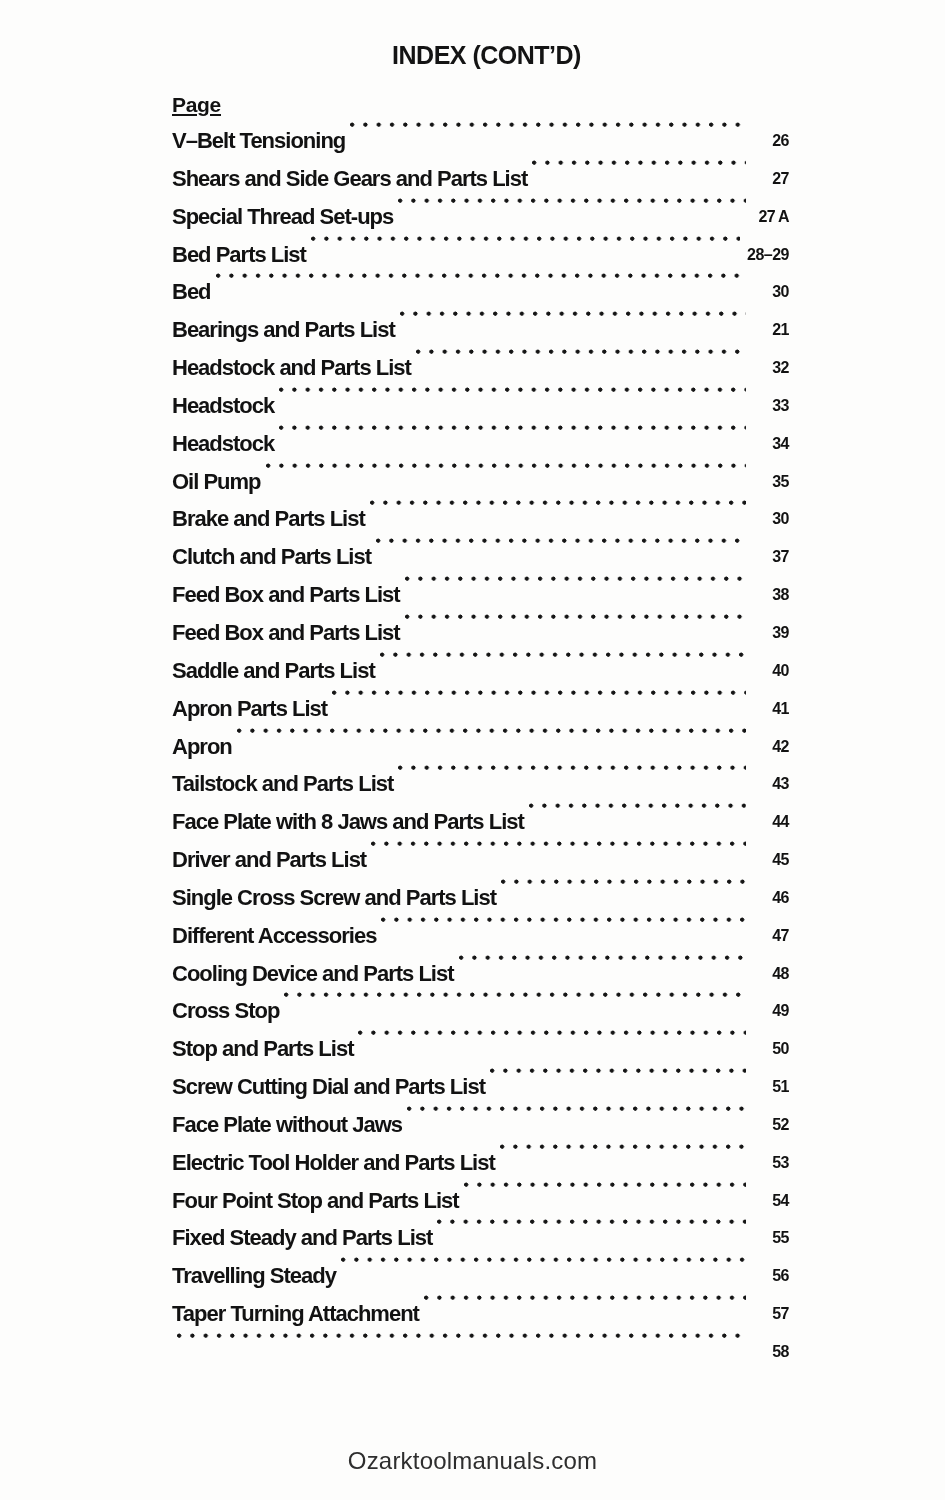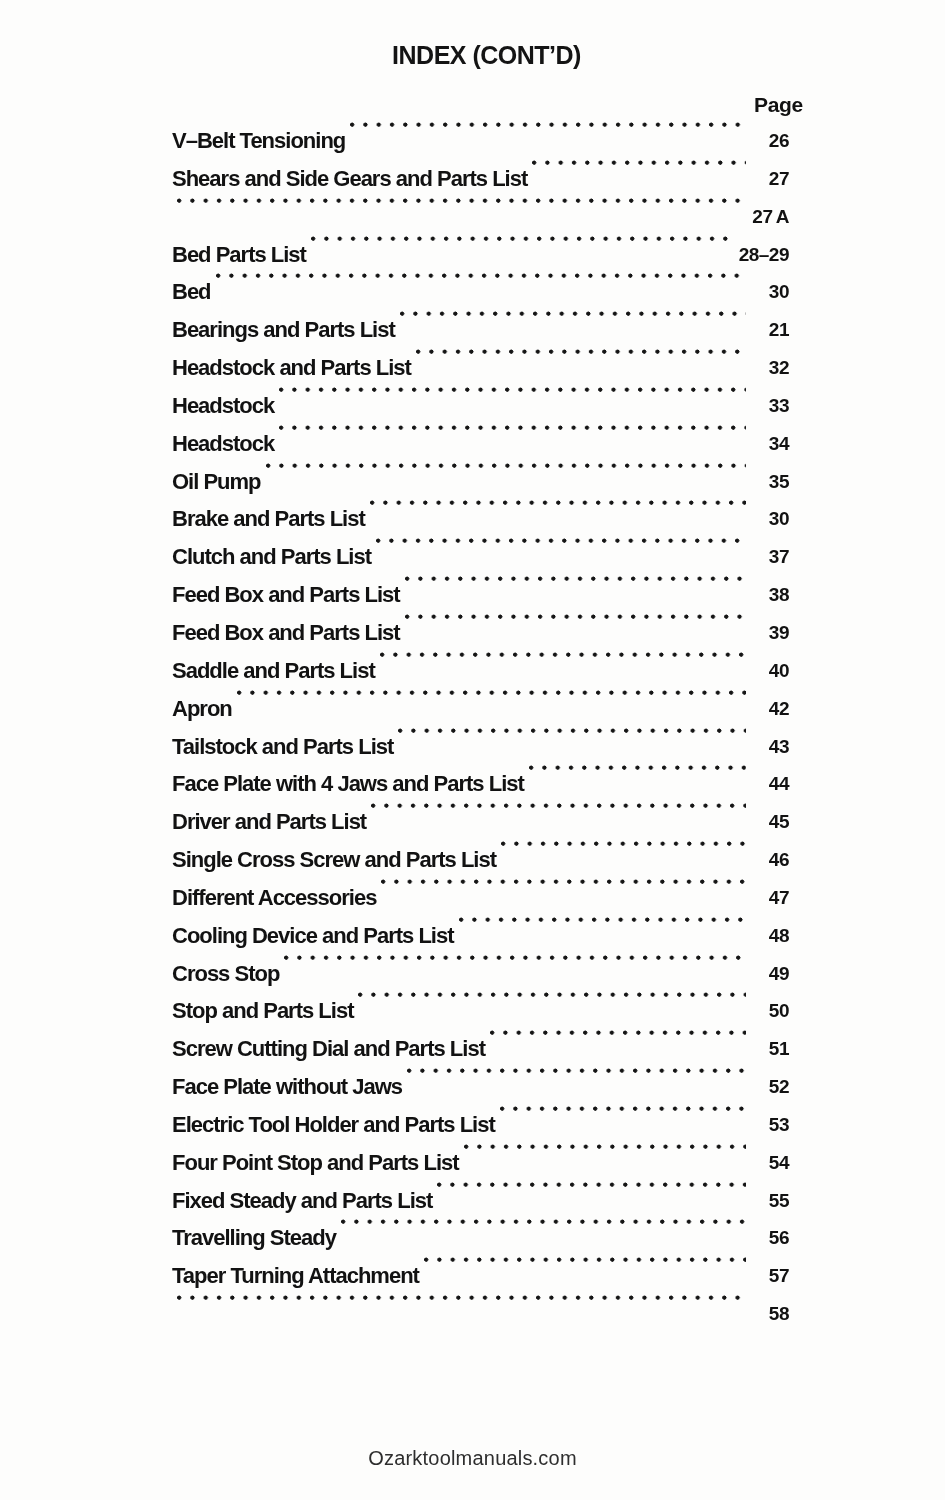--- a/index.html
+++ b/index.html
@@ -31,24 +31,24 @@
   }
   .index-list {
     position: absolute;
     top: 92px;
     left: 172px;
     width: 631px;
   }
   .col-header {
     height: 30px;
     line-height: 26px;
-    text-align: right;
     font-size: 21px;
     font-weight: 700;
     letter-spacing: -0.3px;
+    text-decoration: underline;
   }
   .rows {
     width: 100%;
   }
   .row {
     display: flex;
     align-items: flex-end;
     height: 37.85px;
     line-height: 37.85px;
     padding-right: 14px;
@@ -68,31 +68,31 @@
     background-image: radial-gradient(circle at 2.2px 2.6px, #151515 1.85px, rgba(0,0,0,0) 2.35px);
     background-size: 13.3px 5px;
     background-repeat: repeat-x;
     background-position: left bottom;
     min-width: 12px;
   }
   .pagenum {
     flex: 0 0 auto;
     min-width: 36px;
     text-align: right;
-    font-size: 19px;
+    font-size: 16px;
     font-weight: 700;
     letter-spacing: -0.5px;
   }
   .footer {
     position: absolute;
     top: 1447px;
     left: 0;
     width: 100%;
     text-align: center;
-    font-size: 20px;
+    font-size: 24px;
     font-weight: 400;
     letter-spacing: 0.2px;
     color: #2e2e2e;
   }
 </style>
 </head>
 <body>
 
 <div class="page">
 
@@ -107,20 +107,21 @@
     <span class="pagenum">26</span>
   </div>
 
   <div class="row">
     <span class="label">Shears and Side Gears and Parts List</span>
     <span class="leader"></span>
     <span class="pagenum">27</span>
   </div>
 
   <div class="row">
+    <span class="label">Special Thread Set-ups</span>
     <span class="leader"></span>
     <span class="pagenum">27 A</span>
   </div>
 
   <div class="row">
     <span class="label">Bed Parts List</span>
     <span class="leader"></span>
     <span class="pagenum">28–29</span>
   </div>
 
@@ -183,35 +184,40 @@
     <span class="leader"></span>
     <span class="pagenum">39</span>
   </div>
 
   <div class="row">
     <span class="label">Saddle and Parts List</span>
     <span class="leader"></span>
     <span class="pagenum">40</span>
   </div>
 
+  <div class="row">
+    <span class="label">Apron Parts List</span>
+    <span class="leader"></span>
+    <span class="pagenum">41</span>
+  </div>
 
   <div class="row">
     <span class="label">Apron</span>
     <span class="leader"></span>
     <span class="pagenum">42</span>
   </div>
 
   <div class="row">
     <span class="label">Tailstock and Parts List</span>
     <span class="leader"></span>
     <span class="pagenum">43</span>
   </div>
 
   <div class="row">
-    <span class="label">Face Plate with 4 Jaws and Parts List</span>
+    <span class="label">Face Plate with 8 Jaws and Parts List</span>
     <span class="leader"></span>
     <span class="pagenum">44</span>
   </div>
 
   <div class="row">
     <span class="label">Driver and Parts List</span>
     <span class="leader"></span>
     <span class="pagenum">45</span>
   </div>
 

